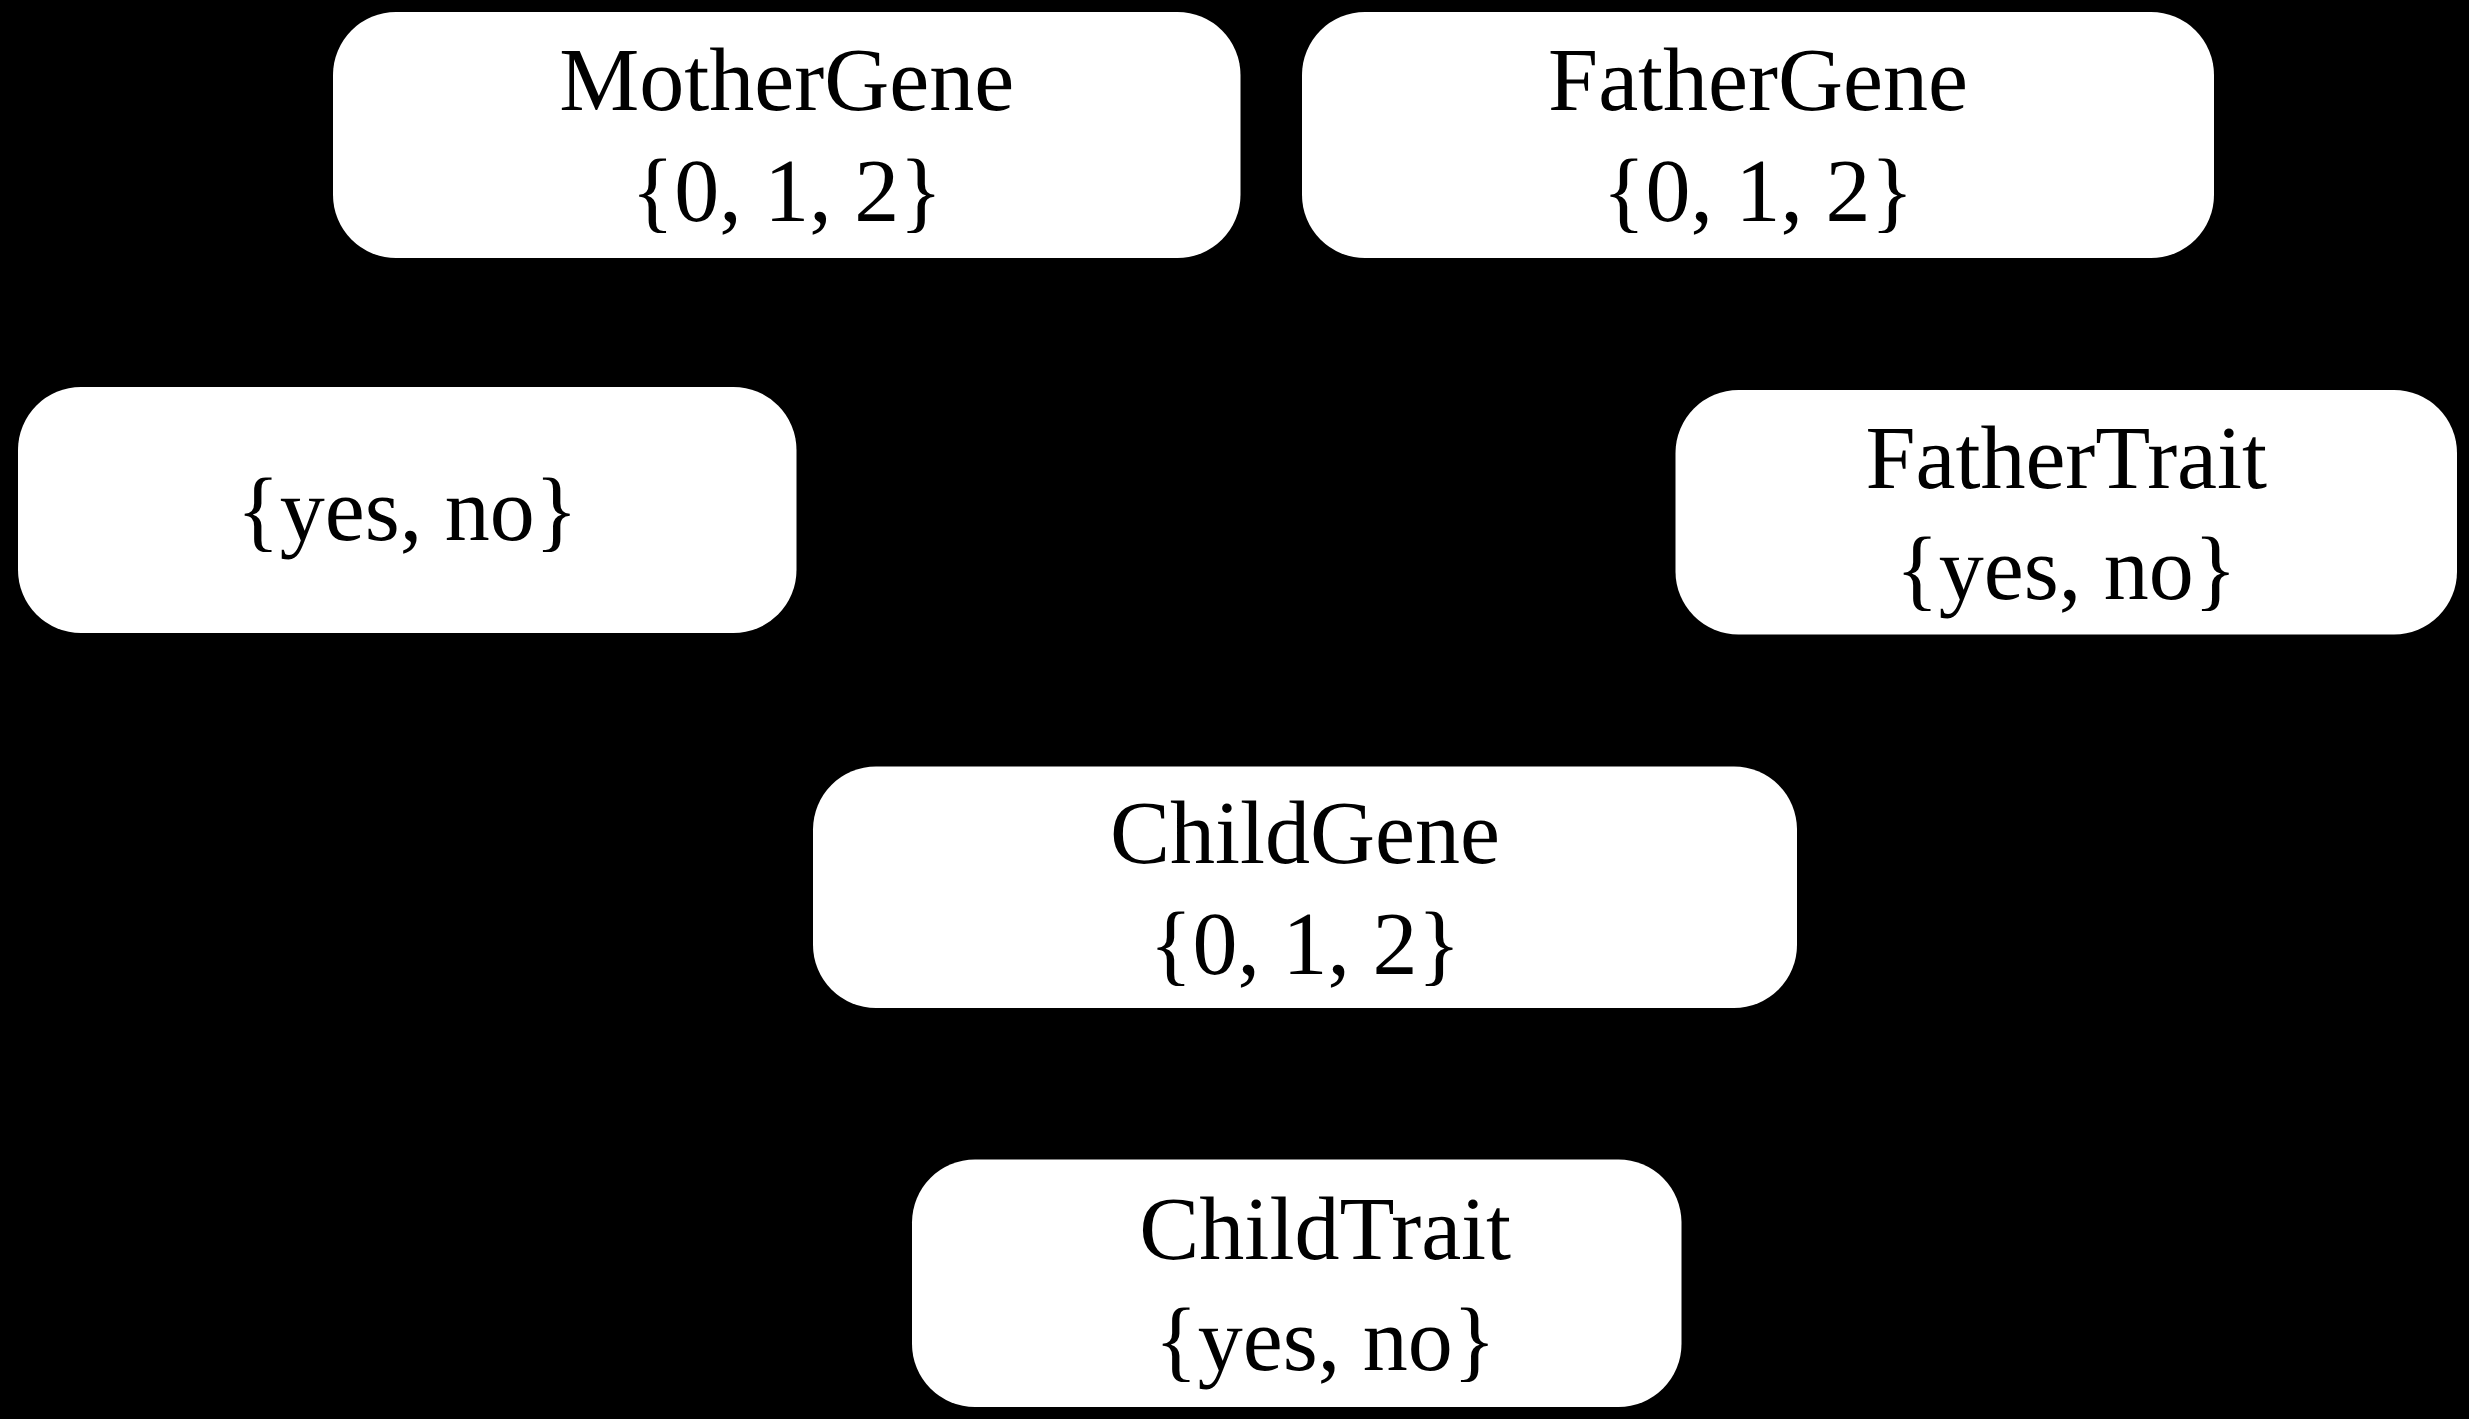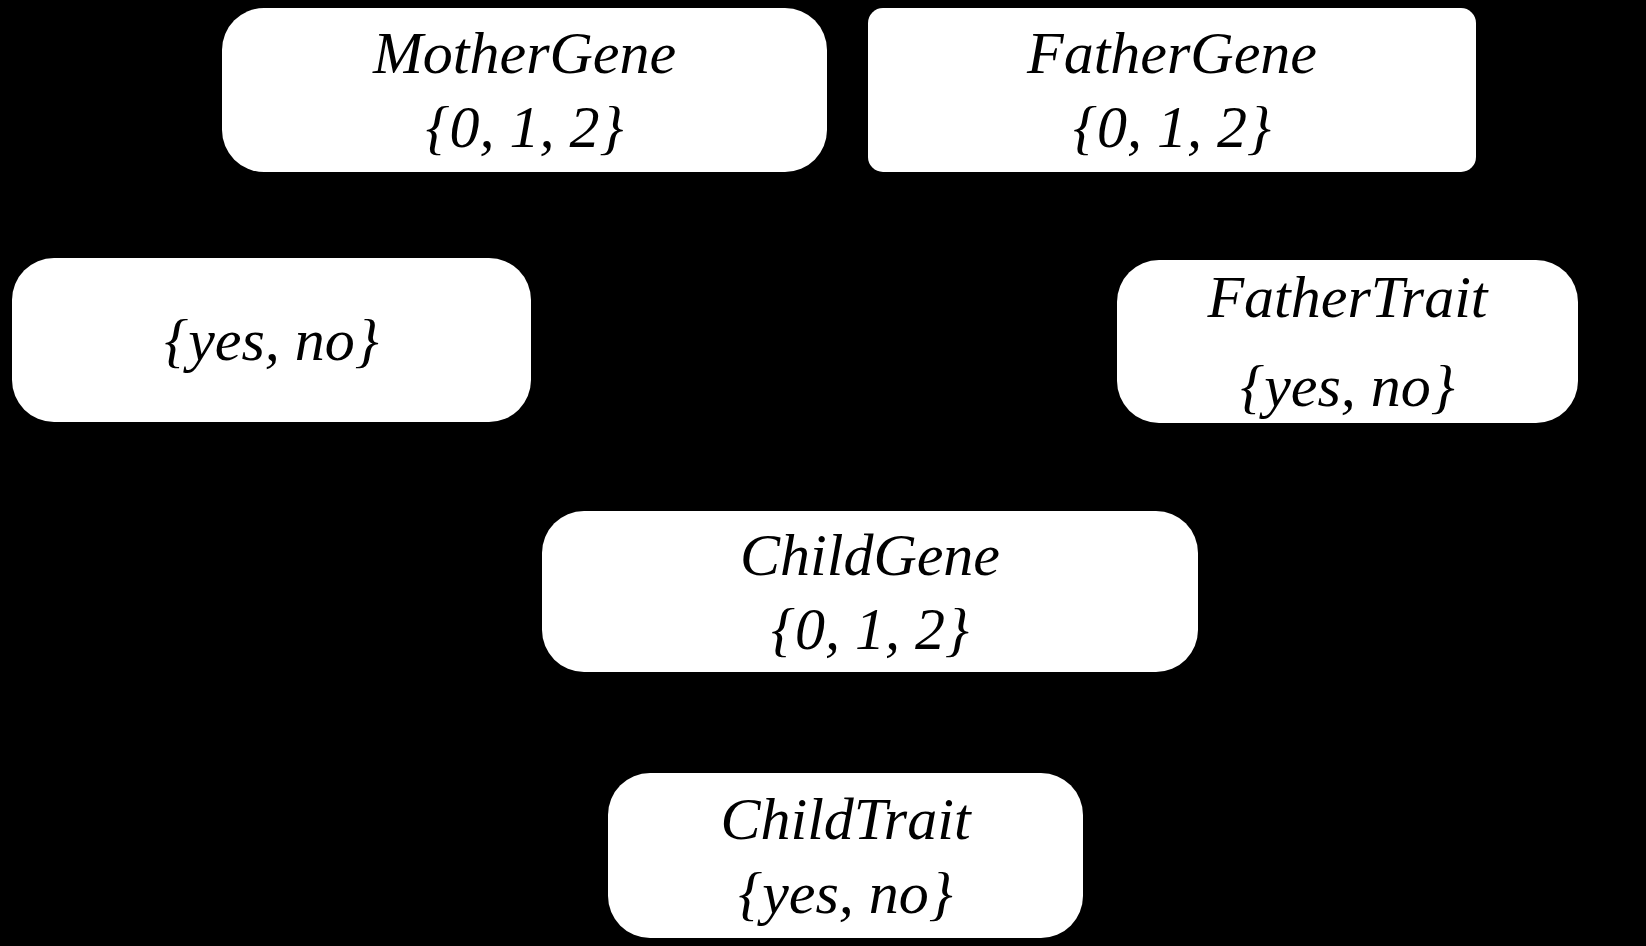--- a/index.html
+++ b/index.html
@@ -18,36 +18,35 @@
     position: absolute;
     background: #ffffff;
     color: #000000;
     border-radius: 42px;
     display: flex;
     flex-direction: column;
     align-items: center;
     justify-content: center;
     text-align: center;
     font-family: "Liberation Serif", serif;
-    font-style: italic;
     font-size: 60px;
     line-height: 74px;
   }
   .node .label,
   .node .values {
     display: block;
     white-space: nowrap;
   }
   
   .node-mother-gene  { left: 222px;  top: 8px;   width: 605px; height: 164px; }
-  .node-father-gene  { left: 868px;  top: 8px;   width: 608px; height: 164px; border-radius: 15px; }
+  .node-father-gene  { left: 868px;  top: 8px;   width: 608px; height: 164px; }
   .node-mother-trait { left: 12px;   top: 258px; width: 519px; height: 164px; }
-  .node-father-trait { left: 1117px; top: 260px; width: 461px; height: 163px; justify-content: space-between; }
+  .node-father-trait { left: 1117px; top: 260px; width: 521px; height: 163px; }
   .node-child-gene   { left: 542px;  top: 511px; width: 656px; height: 161px; }
-  .node-child-trait  { left: 608px;  top: 773px; width: 475px; height: 165px; }
+  .node-child-trait  { left: 608px;  top: 773px; width: 475px; height: 165px; padding-left: 38px; }
 </style>
 </head>
 <body>
 
 <div class="canvas">
 
   <div class="node node-mother-gene">
     <span class="label">MotherGene</span>
     <span class="values">{0, 1, 2}</span>
   </div>

